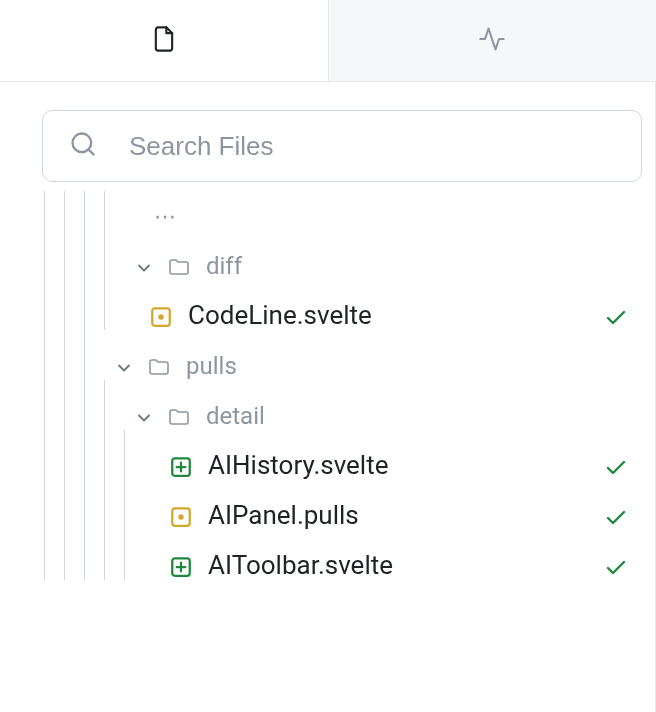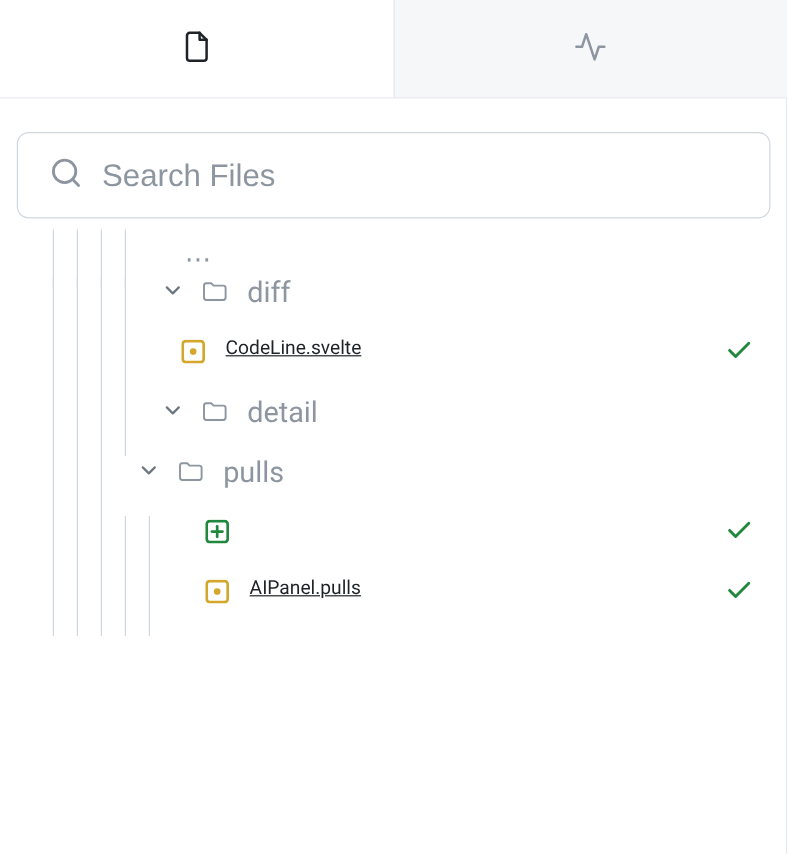--- a/index.html
+++ b/index.html
@@ -35,40 +35,41 @@
     .search-wrap {
       padding: 28px 14px 20px 14px;
     }
     .search-box {
       border: 1px solid #d0d7de;
       border-radius: 10px;
       height: 72px;
       display: flex;
       align-items: center;
       padding: 0 26px;
-      gap: 16px;
+      gap: 32px;
+      margin-left: 28px;
     }
     .search-input {
       border: none;
       outline: none;
       font-size: 26px;
       color: #1f2328;
       flex: 1;
       background: transparent;
     }
     .search-input::placeholder {
       color: #8d96a0;
     }
     .tree {
       padding-left: 0;
       position: relative;
     }
     .row {
       display: flex;
-      align-items: flex-start;
+      align-items: flex-end;
       height: 50px;
       position: relative;
       padding-right: 28px;
     }
     .guides {
       display: flex;
       align-items: stretch;
       height: 50px;
     }
     .guide {
@@ -100,23 +101,22 @@
       align-items: center;
       justify-content: center;
       margin-right: 14px;
       flex-shrink: 0;
     }
     .label-folder {
       font-size: 24px;
       color: #8d96a0;
     }
     .label-file {
-      font-size: 16px;
+      font-size: 26px;
       color: #1f2328;
-      text-decoration: underline;
     }
     .check {
       margin-left: auto;
       display: flex;
       align-items: center;
     }
     .spacer-sm { width: 18px; }
     .ellipsis-row {
       height: 28px;
       display: flex;
@@ -222,75 +222,76 @@
         </svg>
     </span>
   </div>
 
   <div class="row">
     <div class="guides">
       <div style="width:34px"></div>
       <div class="guide"></div>
       <div class="guide"></div>
       <div class="guide"></div>
-      <div class="guide"></div>
     </div>
     <div class="spacer-sm"></div>
     <span class="chev">
       <svg width="20" height="20" viewBox="0 0 24 24" fill="none" stroke="#6e7781" stroke-width="2.2" stroke-linecap="round" stroke-linejoin="round">
           <polyline points="6 9 12 15 18 9"></polyline>
         </svg>
     </span>
     <span class="foldericon">
       <svg width="24" height="24" viewBox="0 0 24 24" fill="none" stroke="#8d96a0" stroke-width="1.6" stroke-linecap="round" stroke-linejoin="round">
         <path d="M3 7a2 2 0 0 1 2-2h4l2 2h8a2 2 0 0 1 2 2v8a2 2 0 0 1-2 2H5a2 2 0 0 1-2-2z"></path>
       </svg>
     </span>
-    <span class="label-folder">detail</span>
-  </div>
-
-  <div class="row">
-    <div class="guides">
-      <div style="width:34px"></div>
+    <span class="label-folder">pulls</span>
+  </div>
+
+  <div class="row">
+    <div class="guides">
+      <div style="width:34px"></div>
+      <div class="guide"></div>
       <div class="guide"></div>
       <div class="guide"></div>
       <div class="guide"></div>
     </div>
     <div class="spacer-sm"></div>
     <span class="chev">
       <svg width="20" height="20" viewBox="0 0 24 24" fill="none" stroke="#6e7781" stroke-width="2.2" stroke-linecap="round" stroke-linejoin="round">
           <polyline points="6 9 12 15 18 9"></polyline>
         </svg>
     </span>
     <span class="foldericon">
       <svg width="24" height="24" viewBox="0 0 24 24" fill="none" stroke="#8d96a0" stroke-width="1.6" stroke-linecap="round" stroke-linejoin="round">
         <path d="M3 7a2 2 0 0 1 2-2h4l2 2h8a2 2 0 0 1 2 2v8a2 2 0 0 1-2 2H5a2 2 0 0 1-2-2z"></path>
       </svg>
     </span>
-    <span class="label-folder">pulls</span>
+    <span class="label-folder">detail</span>
   </div>
 
 
   <div class="row">
     <div class="guides">
       <div style="width:34px"></div>
       <div class="guide"></div>
       <div class="guide"></div>
       <div class="guide"></div>
       <div class="guide"></div>
       <div class="guide"></div>
     </div>
     <div style="width:34px"></div>
     <span class="fileicon">
       <svg width="20" height="20" viewBox="0 0 16 16">
         <rect x="1" y="1" width="14" height="14" rx="2" fill="none" stroke="#1f883d" stroke-width="1.8"></rect>
         <line x1="8" y1="4.5" x2="8" y2="11.5" stroke="#1f883d" stroke-width="1.8" stroke-linecap="round"></line>
         <line x1="4.5" y1="8" x2="11.5" y2="8" stroke="#1f883d" stroke-width="1.8" stroke-linecap="round"></line>
       </svg>
     </span>
+    <span class="label-file">AIHistory.svelte</span>
     <span class="check">
       <svg width="24" height="24" viewBox="0 0 24 24" fill="none" stroke="#1f883d" stroke-width="2.4" stroke-linecap="round" stroke-linejoin="round">
           <polyline points="20 6 9 17 4 12"></polyline>
         </svg>
     </span>
   </div>
 
   <div class="row">
     <div class="guides">
       <div style="width:34px"></div>
@@ -308,16 +309,40 @@
       </svg>
     </span>
     <span class="label-file">AIPanel.pulls</span>
     <span class="check">
       <svg width="24" height="24" viewBox="0 0 24 24" fill="none" stroke="#1f883d" stroke-width="2.4" stroke-linecap="round" stroke-linejoin="round">
           <polyline points="20 6 9 17 4 12"></polyline>
         </svg>
     </span>
   </div>
 
+  <div class="row">
+    <div class="guides">
+      <div style="width:34px"></div>
+      <div class="guide"></div>
+      <div class="guide"></div>
+      <div class="guide"></div>
+      <div class="guide"></div>
+      <div class="guide"></div>
+    </div>
+    <div style="width:34px"></div>
+    <span class="fileicon">
+      <svg width="20" height="20" viewBox="0 0 16 16">
+        <rect x="1" y="1" width="14" height="14" rx="2" fill="none" stroke="#1f883d" stroke-width="1.8"></rect>
+        <line x1="8" y1="4.5" x2="8" y2="11.5" stroke="#1f883d" stroke-width="1.8" stroke-linecap="round"></line>
+        <line x1="4.5" y1="8" x2="11.5" y2="8" stroke="#1f883d" stroke-width="1.8" stroke-linecap="round"></line>
+      </svg>
+    </span>
+    <span class="label-file">AIToolbar.svelte</span>
+    <span class="check">
+      <svg width="24" height="24" viewBox="0 0 24 24" fill="none" stroke="#1f883d" stroke-width="2.4" stroke-linecap="round" stroke-linejoin="round">
+          <polyline points="20 6 9 17 4 12"></polyline>
+        </svg>
+    </span>
+  </div>
 
 </div>
 
 <div class="right-divider"></div>
 
 </body></html>

